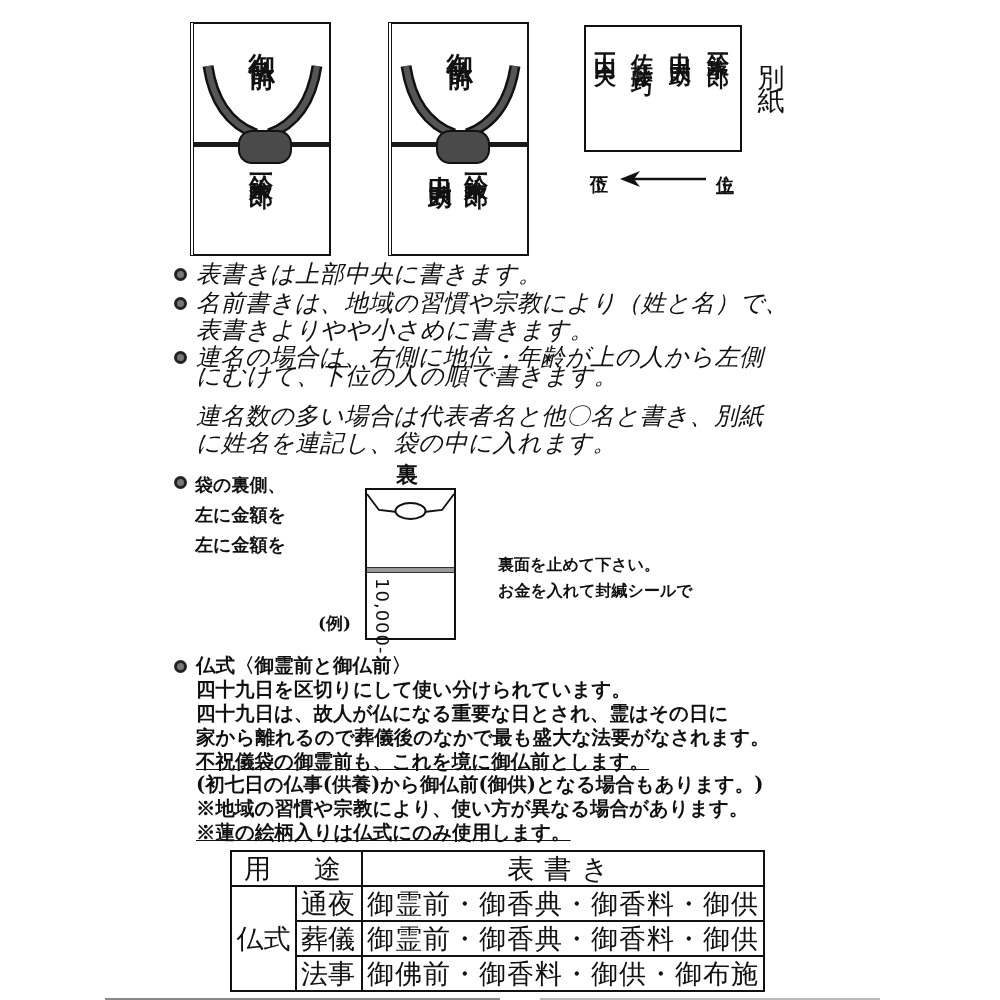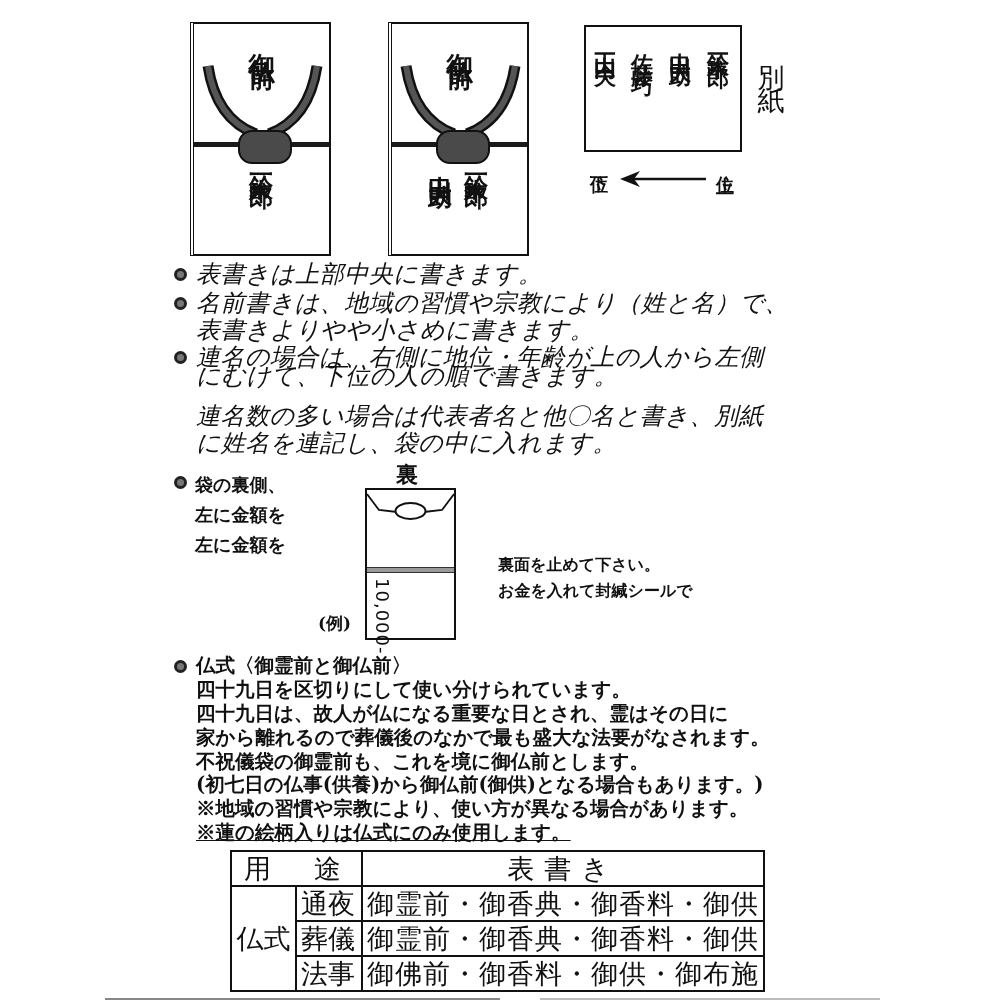--- a/index.html
+++ b/index.html
@@ -102,21 +102,21 @@
 <div class="abs" style="left:498px; top:552px; font-size:16px; line-height:26px; font-weight:bold;">
   <div>裏面を止めて下さい。</div>
   <div>お金を入れて封緘シールで</div>
 </div>
 
 <div class="bullet" style="left:174px; top:660px;"></div>
 <div class="para2" style="top:654px;">仏式〈御霊前と御仏前〉</div>
 <div class="para2" style="top:678px;">四十九日を区切りにして使い分けられています。</div>
 <div class="para2" style="top:702px;">四十九日は、故人が仏になる重要な日とされ、霊はその日に</div>
 <div class="para2" style="top:726px;">家から離れるので葬儀後のなかで最も盛大な法要がなされます。</div>
-<div class="para2" style="top:750px;">不祝儀袋の御霊前も、これを境に御仏前とします。</div>
+<div class="para2" style="top:750px;text-decoration:underline;">不祝儀袋の御霊前も、これを境に御仏前とします。</div>
 <div class="para2" style="top:773px;">(初七日の仏事(供養)から御仏前(御供)となる場合もあります。)</div>
 <div class="para2" style="top:797px;">※地域の習慣や宗教により、使い方が異なる場合があります。</div>
 <div class="para2" style="top:821px;text-decoration:underline;">※蓮の絵柄入りは仏式にのみ使用します。</div>
 
 <table class="usage">
   <tbody>
       <tr>
     <td colspan="2" style="width:118px; text-align:center; letter-spacing:8px;">用　途</td>
     <td style="width:370px; text-align:center; letter-spacing:10px;">表書き</td>
   </tr>

